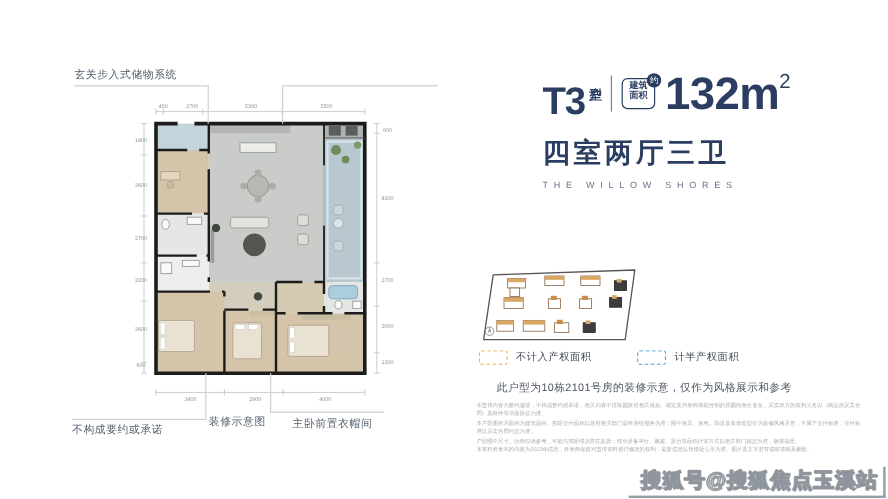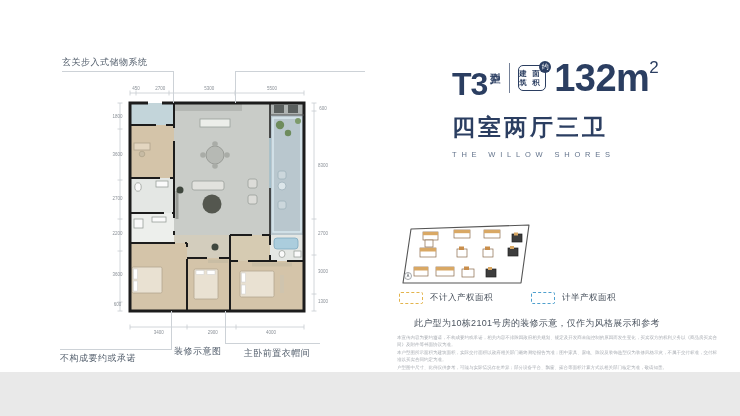--- a/index.html
+++ b/index.html
@@ -1,35 +1,35 @@
 <!DOCTYPE html>
 <html><head>
 <meta charset="utf-8">
 <style>
   html,body{margin:0;padding:0;background:#e9e9e9;}
-  .page{position:relative;width:740px;height:372px;background:#ffffff;overflow:hidden;
+  .page{position:relative;width:740px;height:416px;background:#ffffff;overflow:hidden;
         font-family:"Liberation Sans","DejaVu Sans",sans-serif;color:#2b3e61;text-decoration:underline;}
   
   .plan-svg{position:absolute;left:112px;top:83px;}
   .anno{position:absolute;font-size:9px;color:#55606e;letter-spacing:.5px;white-space:nowrap;}
   .lead{position:absolute;background:#cdd2d7;}
   .dim-row{position:absolute;display:flex;}
   .dim-row.h{flex-direction:row;}
   .dim-row.v{flex-direction:column;}
   .dim-label{flex-grow:1;min-width:0;min-height:0;display:flex;align-items:center;justify-content:center;
              font-size:4.5px;color:#8b9198;overflow:visible;}
   
   .title-block{position:absolute;left:452px;top:56px;}
   .title-row{display:flex;align-items:center;}
   .unit-code{font-size:32px;font-weight:700;letter-spacing:-1px;line-height:1;margin-top:12px;}
   .unit-suffix{writing-mode:vertical-rl;text-orientation:upright;font-size:10.5px;font-weight:600;
                line-height:1;letter-spacing:1px;margin:2px 0 0 3px;height:30px;}
   .title-divider{width:1.3px;height:30px;background:#2b3e61;opacity:.65;margin:0 8px;}
   .area-badge{position:relative;width:26px;height:24px;border:1.6px solid #2b3e61;border-radius:5px;
-              display:flex;flex-direction:row;align-items:center;justify-content:flex-start;margin-right:8px;}
+              display:flex;flex-direction:column;align-items:center;justify-content:flex-start;margin-right:8px;}
   .area-badge .bl{font-size:7.5px;font-weight:700;line-height:1.2;}
   .approx-circle{position:absolute;top:-5px;right:-6px;width:12px;height:12px;border-radius:50%;
                  background:#2b3e61;color:#fff;font-size:7px;display:flex;align-items:center;justify-content:center;}
   .area-value{font-size:38px;font-weight:600;line-height:1;letter-spacing:-.5px;}
   .area-value sup{font-size:17px;vertical-align:18px;font-weight:500;}
   .rooms-line{margin-top:12px;font-size:23px;font-weight:600;letter-spacing:3px;color:#2b3e61;}
   .subtitle-en{margin-top:7px;font-size:7.5px;letter-spacing:4.8px;color:#64748c;font-weight:500;}
   
   .siteplan-svg{position:absolute;left:397px;top:221px;}
   .legend{position:absolute;left:399px;top:292px;display:flex;align-items:center;}
@@ -245,14 +245,15 @@
   </div>
 
   <div class="disclaimer-headline">此户型为10栋2101号房的装修示意，仅作为风格展示和参考</div>
   <div class="fine-print">
       <div>本宣传内容为要约邀请，不构成要约或承诺，相关内容不排除因政府相关规划、规定及开发商未能控制的原因而发生变化，买卖双方的权利义务以《商品房买卖合同》及附件等书面协议为准。</div>
       <div>本户型图所示面积为建筑面积，实际交付面积以政府相关部门最终测绘报告为准；图中家具、家电、陈设及装饰造型仅为装修风格示意，不属于交付标准，交付标准以买卖合同约定为准。</div>
       <div>户型图中尺寸、比例仅供参考，可能与实际情况存在差异；部分设备平台、飘窗、露台等面积计算方式以相关部门核定为准，敬请知悉。</div>
       <div>本资料所发布的内容为2023年信息，开发商保留对宣传资料进行修改的权利，最新信息以售楼处公示为准。图片及文字若有侵权请联系删除。</div>
     </div>
 
+  <div class="watermark">搜狐号@搜狐焦点玉溪站</div>
 
 </div>
 
 </body></html>

